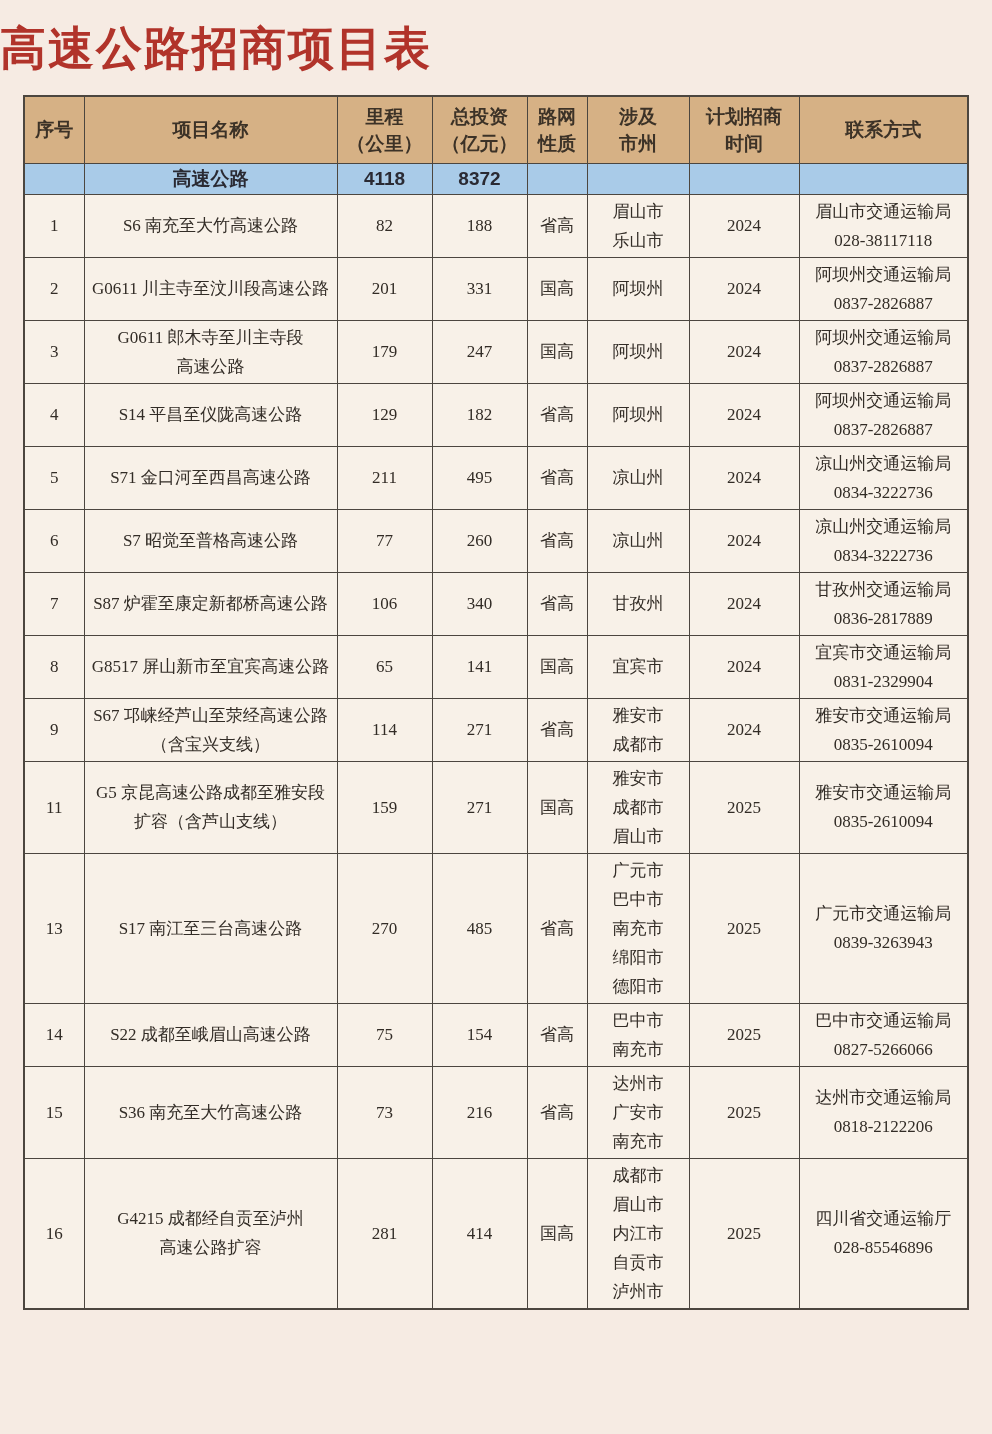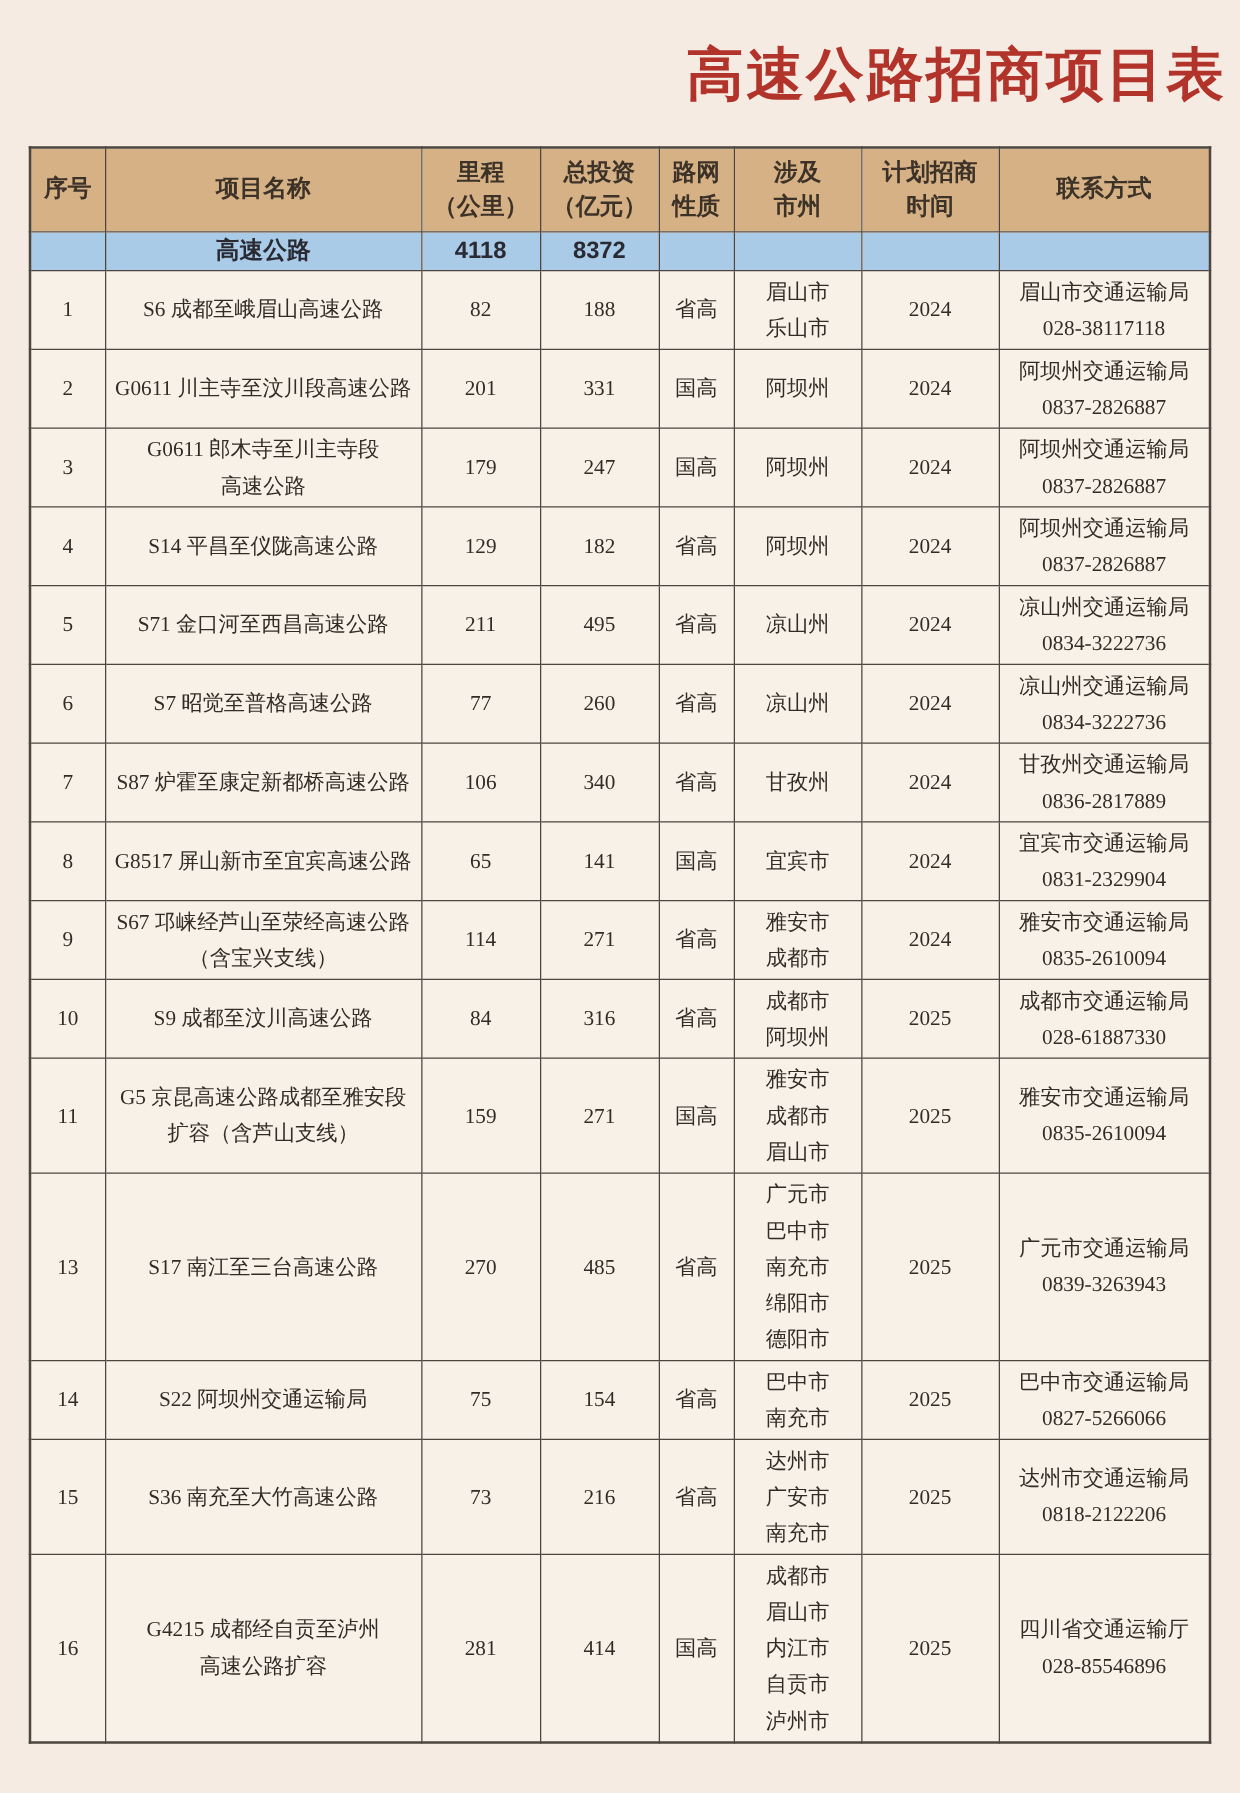--- a/index.html
+++ b/index.html
@@ -8,23 +8,23 @@
     width: 992px;
     background: #f6ebe3;
     font-family: "Liberation Serif", serif;
   }
   .page {
     width: 992px;
     min-height: 1434px;
     padding: 0 0 14px 0;
   }
   .page-title {
-    margin: 11px;
+    margin: 0;
     padding: 24px 0 20px 0;
-    text-align: right;
+    text-align: left;
     font-family: "Liberation Serif", serif;
     font-weight: 700;
     font-size: 46px;
     line-height: 1.1;
     color: #b1332a;
     letter-spacing: 2px;
   }
   table.proj {
     width: 944px;
     margin: 0 auto;
@@ -114,21 +114,21 @@
         <td>4118</td>
         <td>8372</td>
         <td></td>
         <td></td>
         <td></td>
         <td></td>
       </tr>
 
       <tr>
         <td class="data">1</td>
-        <td class="data">S6 成都至峨眉山高速公路</td>
+        <td class="data">S6 南充至大竹高速公路</td>
         <td class="data">82</td>
         <td class="data">188</td>
         <td class="data">省高</td>
         <td class="data">眉山市
 乐山市</td>
         <td class="data">2024</td>
         <td class="data">眉山市交通运输局
 028-38117118</td>
       </tr>
       <tr>
@@ -216,32 +216,20 @@
         <td class="data">114</td>
         <td class="data">271</td>
         <td class="data">省高</td>
         <td class="data">雅安市
 成都市</td>
         <td class="data">2024</td>
         <td class="data">雅安市交通运输局
 0835-2610094</td>
       </tr>
       <tr>
-        <td class="data">10</td>
-        <td class="data">S9 成都至汶川高速公路</td>
-        <td class="data">84</td>
-        <td class="data">316</td>
-        <td class="data">省高</td>
-        <td class="data">成都市
-阿坝州</td>
-        <td class="data">2025</td>
-        <td class="data">成都市交通运输局
-028-61887330</td>
-      </tr>
-      <tr>
         <td class="data">11</td>
         <td class="data">G5 京昆高速公路成都至雅安段
 扩容（含芦山支线）</td>
         <td class="data">159</td>
         <td class="data">271</td>
         <td class="data">国高</td>
         <td class="data">雅安市
 成都市
 眉山市</td>
         <td class="data">2025</td>
@@ -258,21 +246,21 @@
 巴中市
 南充市
 绵阳市
 德阳市</td>
         <td class="data">2025</td>
         <td class="data">广元市交通运输局
 0839-3263943</td>
       </tr>
       <tr>
         <td class="data">14</td>
-        <td class="data">S22 阿坝州交通运输局</td>
+        <td class="data">S22 成都至峨眉山高速公路</td>
         <td class="data">75</td>
         <td class="data">154</td>
         <td class="data">省高</td>
         <td class="data">巴中市
 南充市</td>
         <td class="data">2025</td>
         <td class="data">巴中市交通运输局
 0827-5266066</td>
       </tr>
       <tr>

